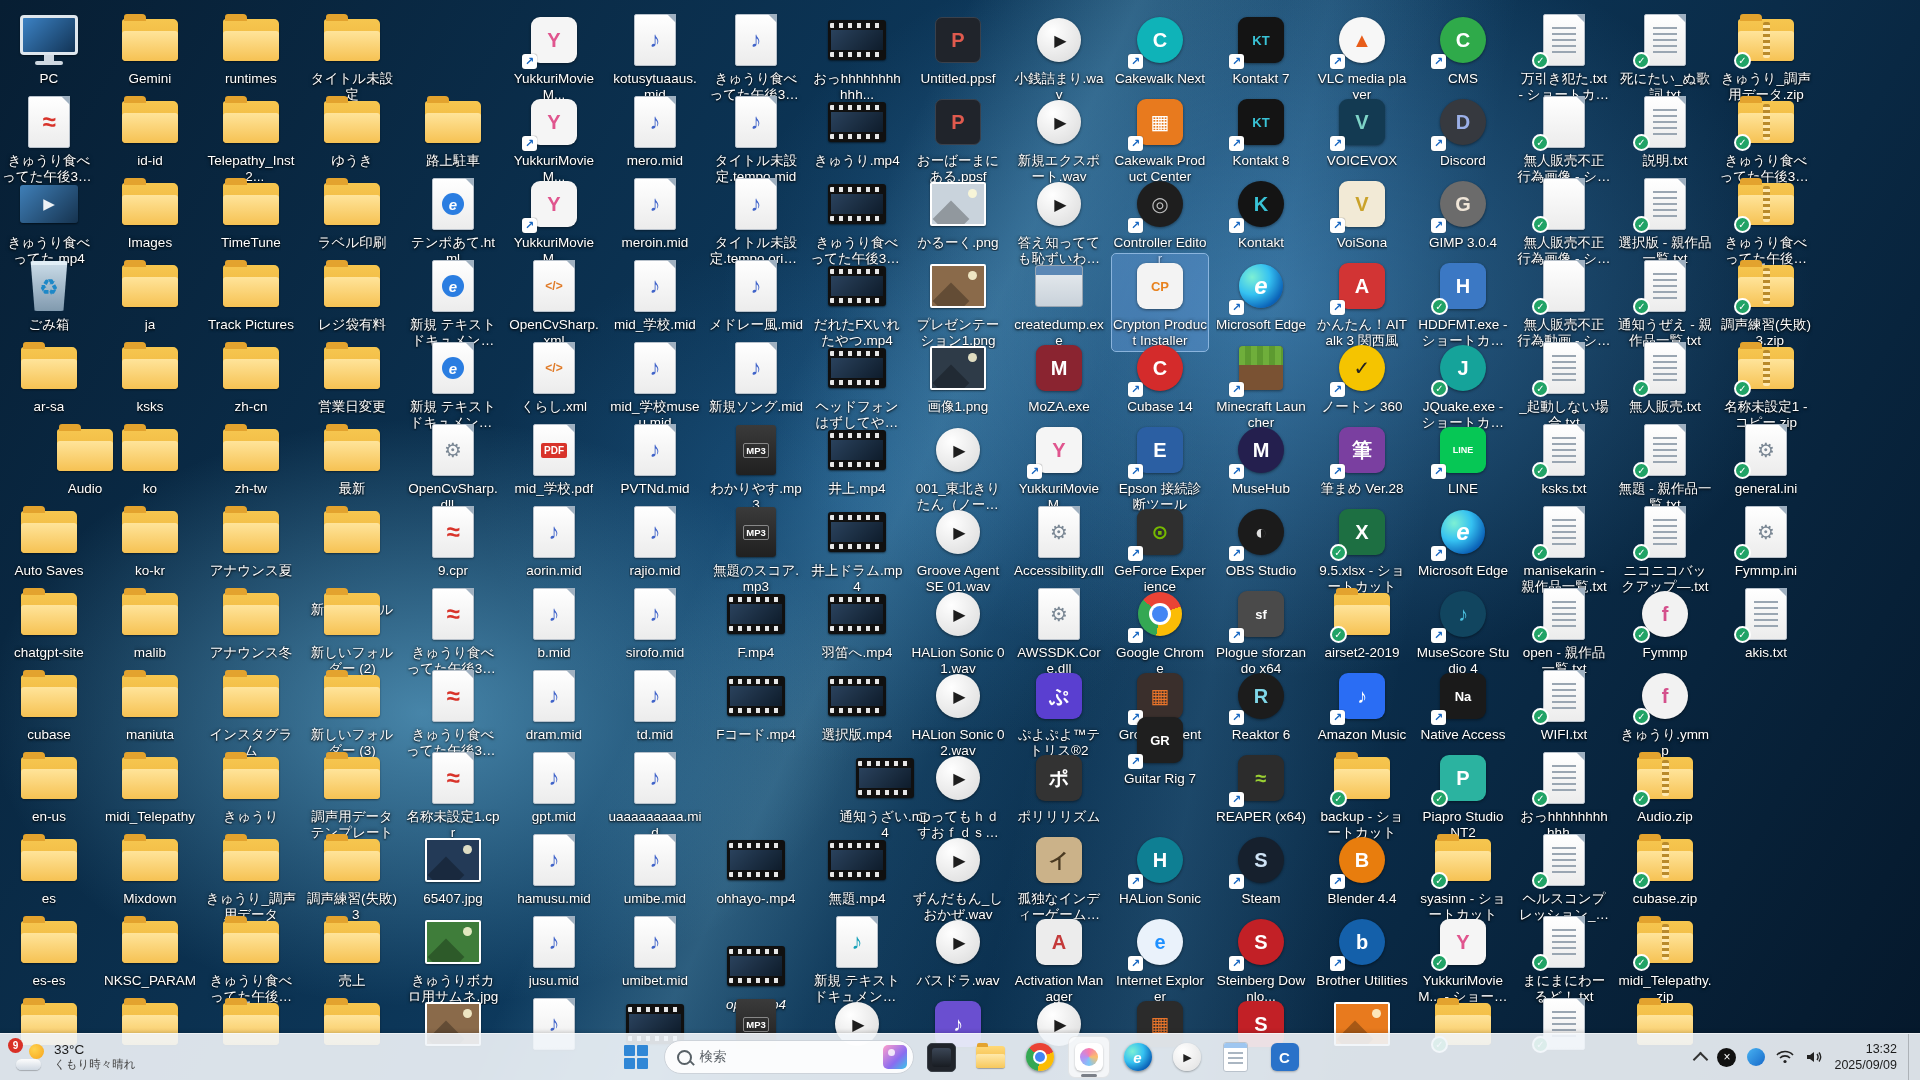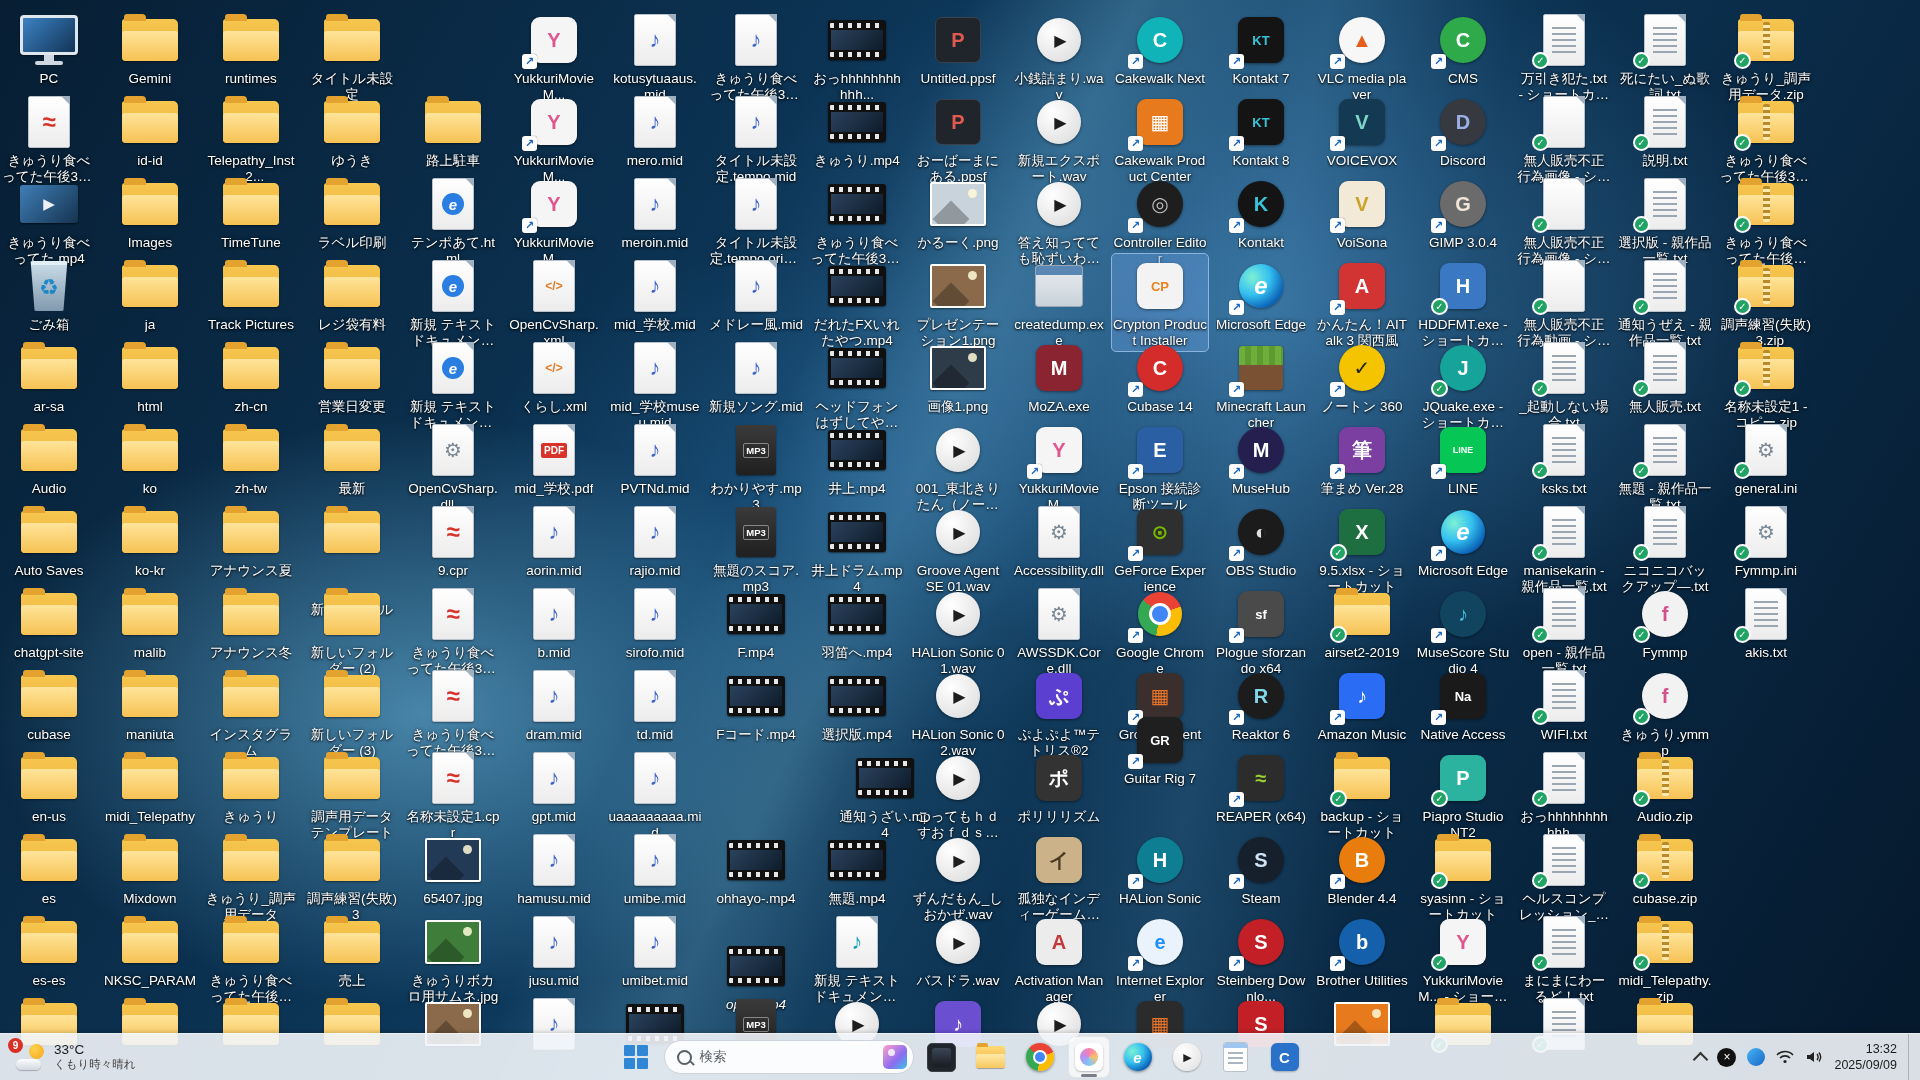--- a/index.html
+++ b/index.html
@@ -224,21 +224,21 @@
           </span>
         </div>
         <div class="lbl">ごみ箱</div>
       </div>
       <div class="dicon" style="left: 1px; top: 336px;">
         <div class="ic">
           <span class="fo"></span>
         </div>
         <div class="lbl">ar-sa</div>
       </div>
-      <div class="dicon" style="left: 1px; top: 418px;">
+      <div class="dicon" style="left: 1px; top: 418px; padding-left: 36px;">
         <div class="ic">
           <span class="fo"></span>
         </div>
         <div class="lbl">Audio</div>
       </div>
       <div class="dicon" style="left: 1px; top: 500px;">
         <div class="ic">
           <span class="fo"></span>
         </div>
         <div class="lbl">Auto Saves</div>
@@ -294,21 +294,21 @@
       <div class="dicon" style="left: 102px; top: 254px;">
         <div class="ic">
           <span class="fo"></span>
         </div>
         <div class="lbl">ja</div>
       </div>
       <div class="dicon" style="left: 102px; top: 336px;">
         <div class="ic">
           <span class="fo"></span>
         </div>
-        <div class="lbl">html</div>
+        <div class="lbl">ksks</div>
       </div>
       <div class="dicon" style="left: 102px; top: 418px;">
         <div class="ic">
           <span class="fo"></span>
         </div>
         <div class="lbl">ko</div>
       </div>
       <div class="dicon" style="left: 102px; top: 500px;">
         <div class="ic">
           <span class="fo"></span>

